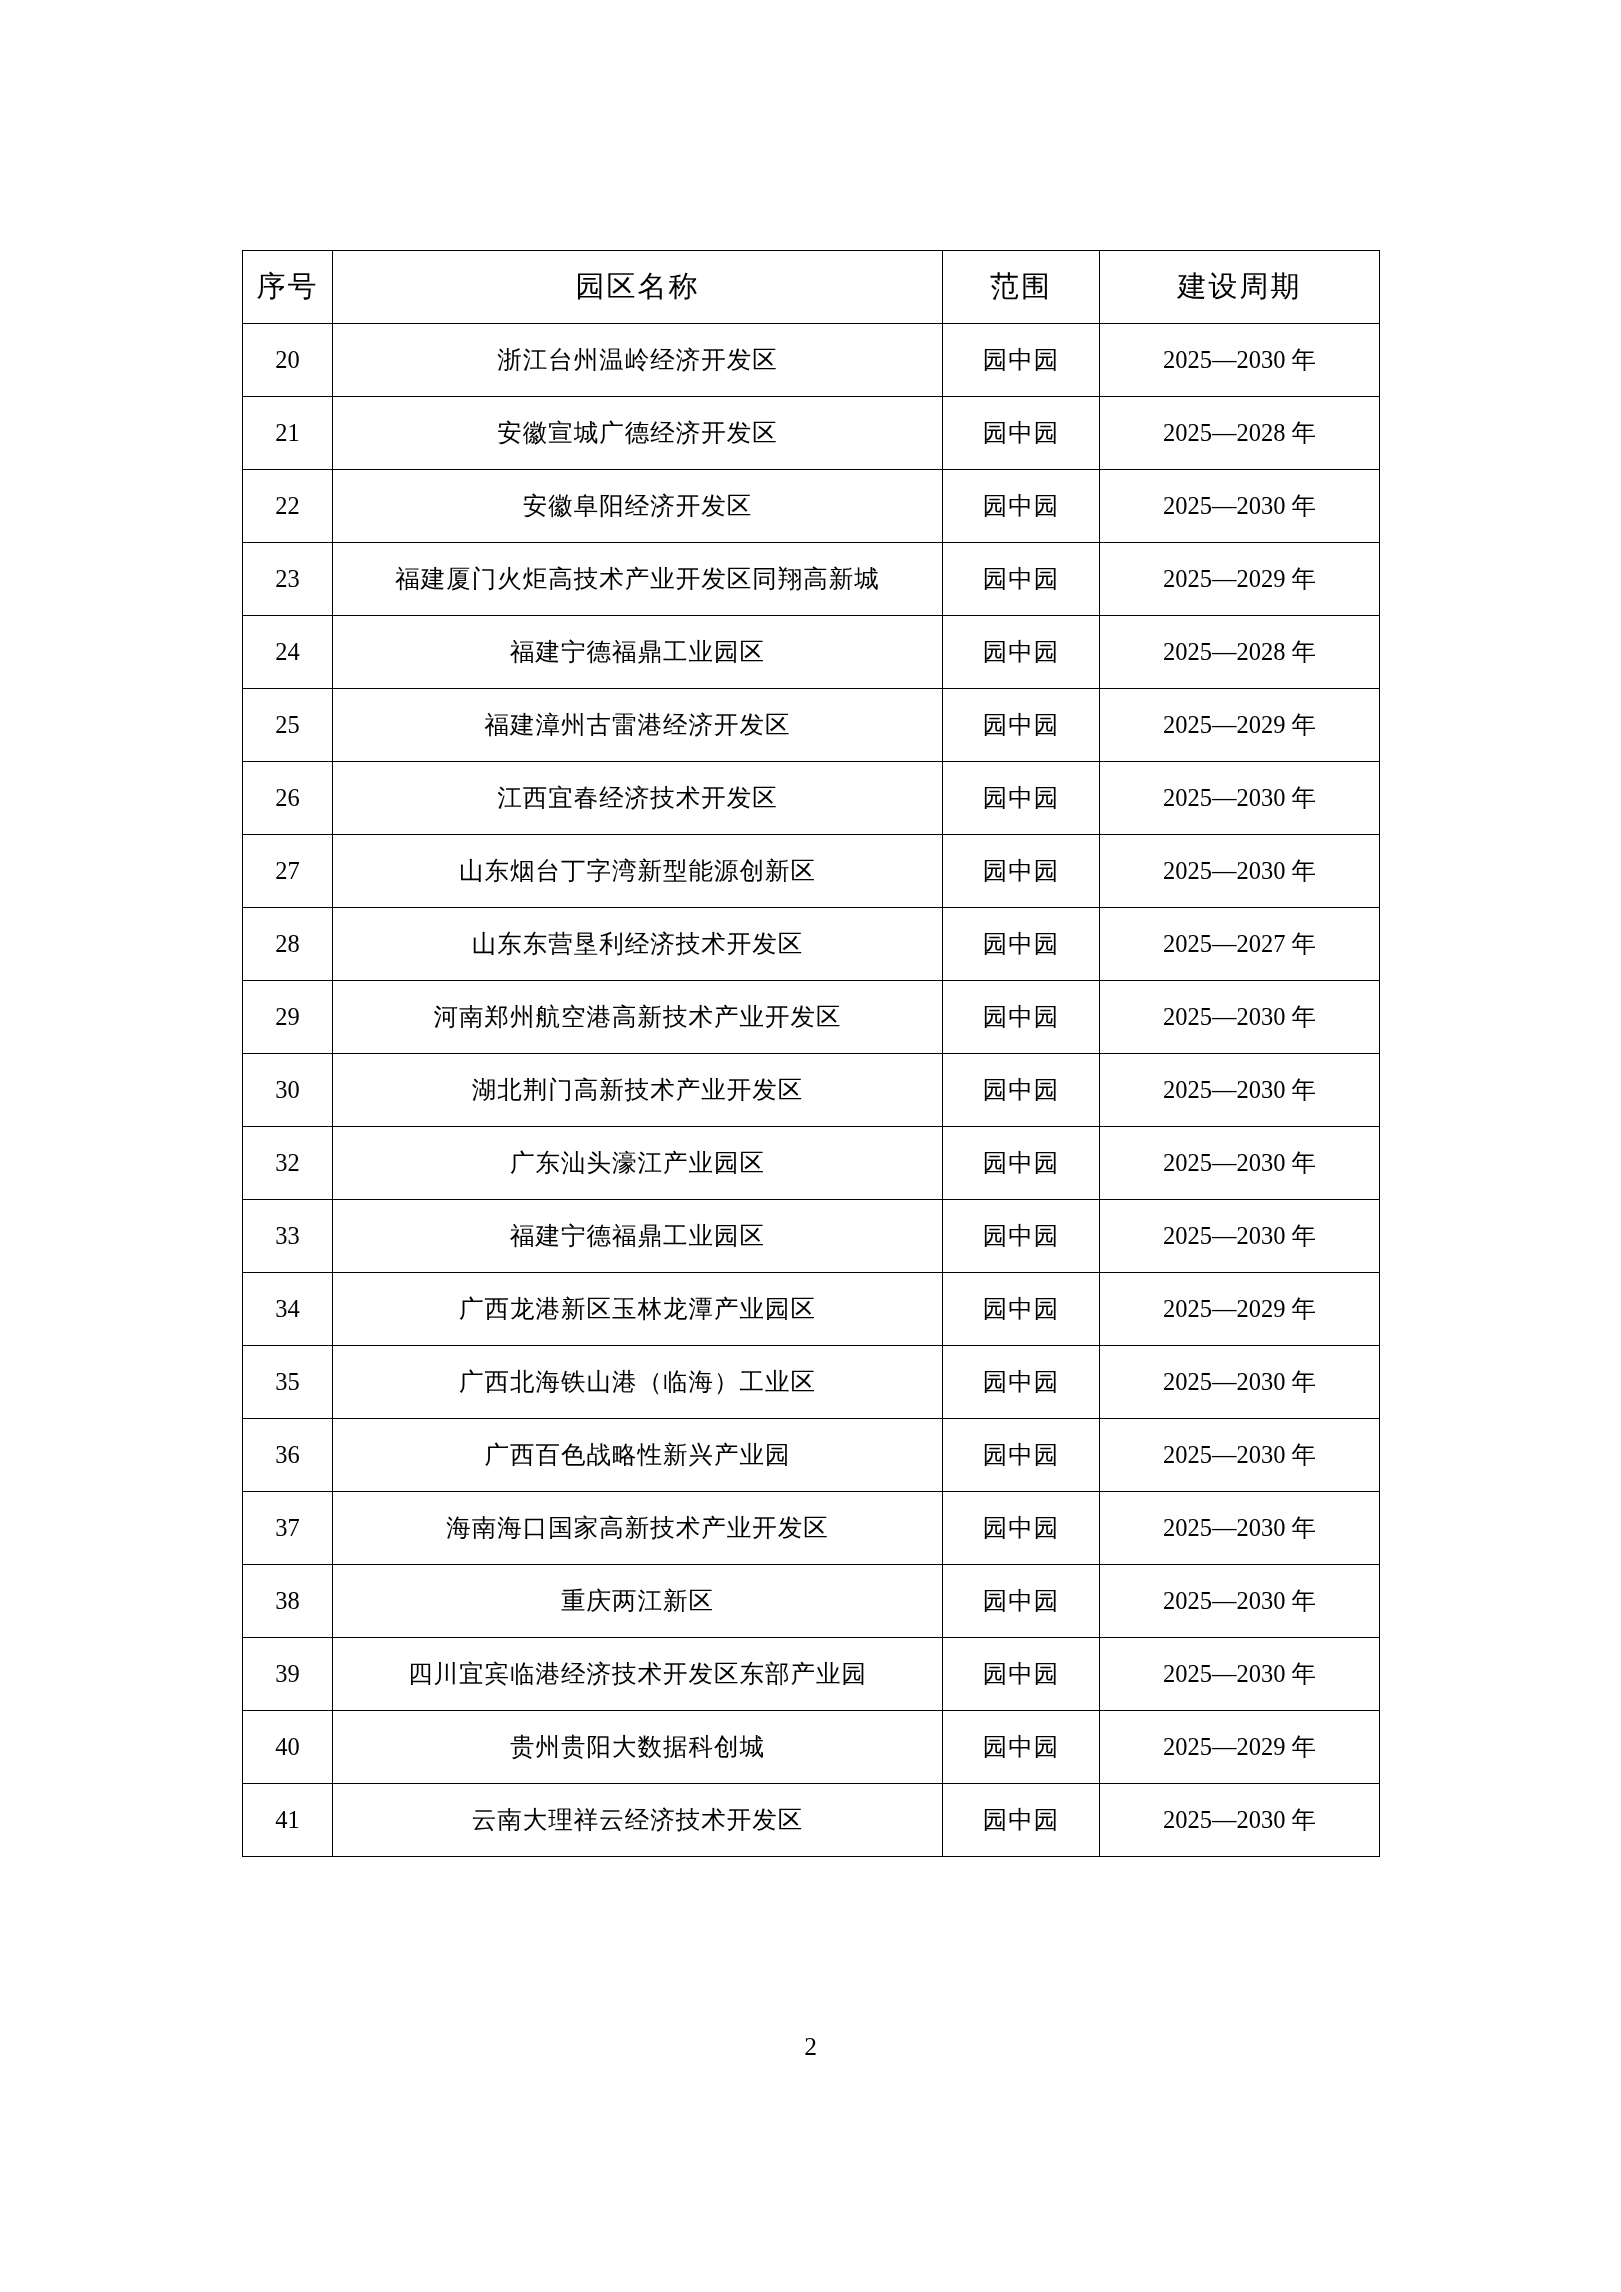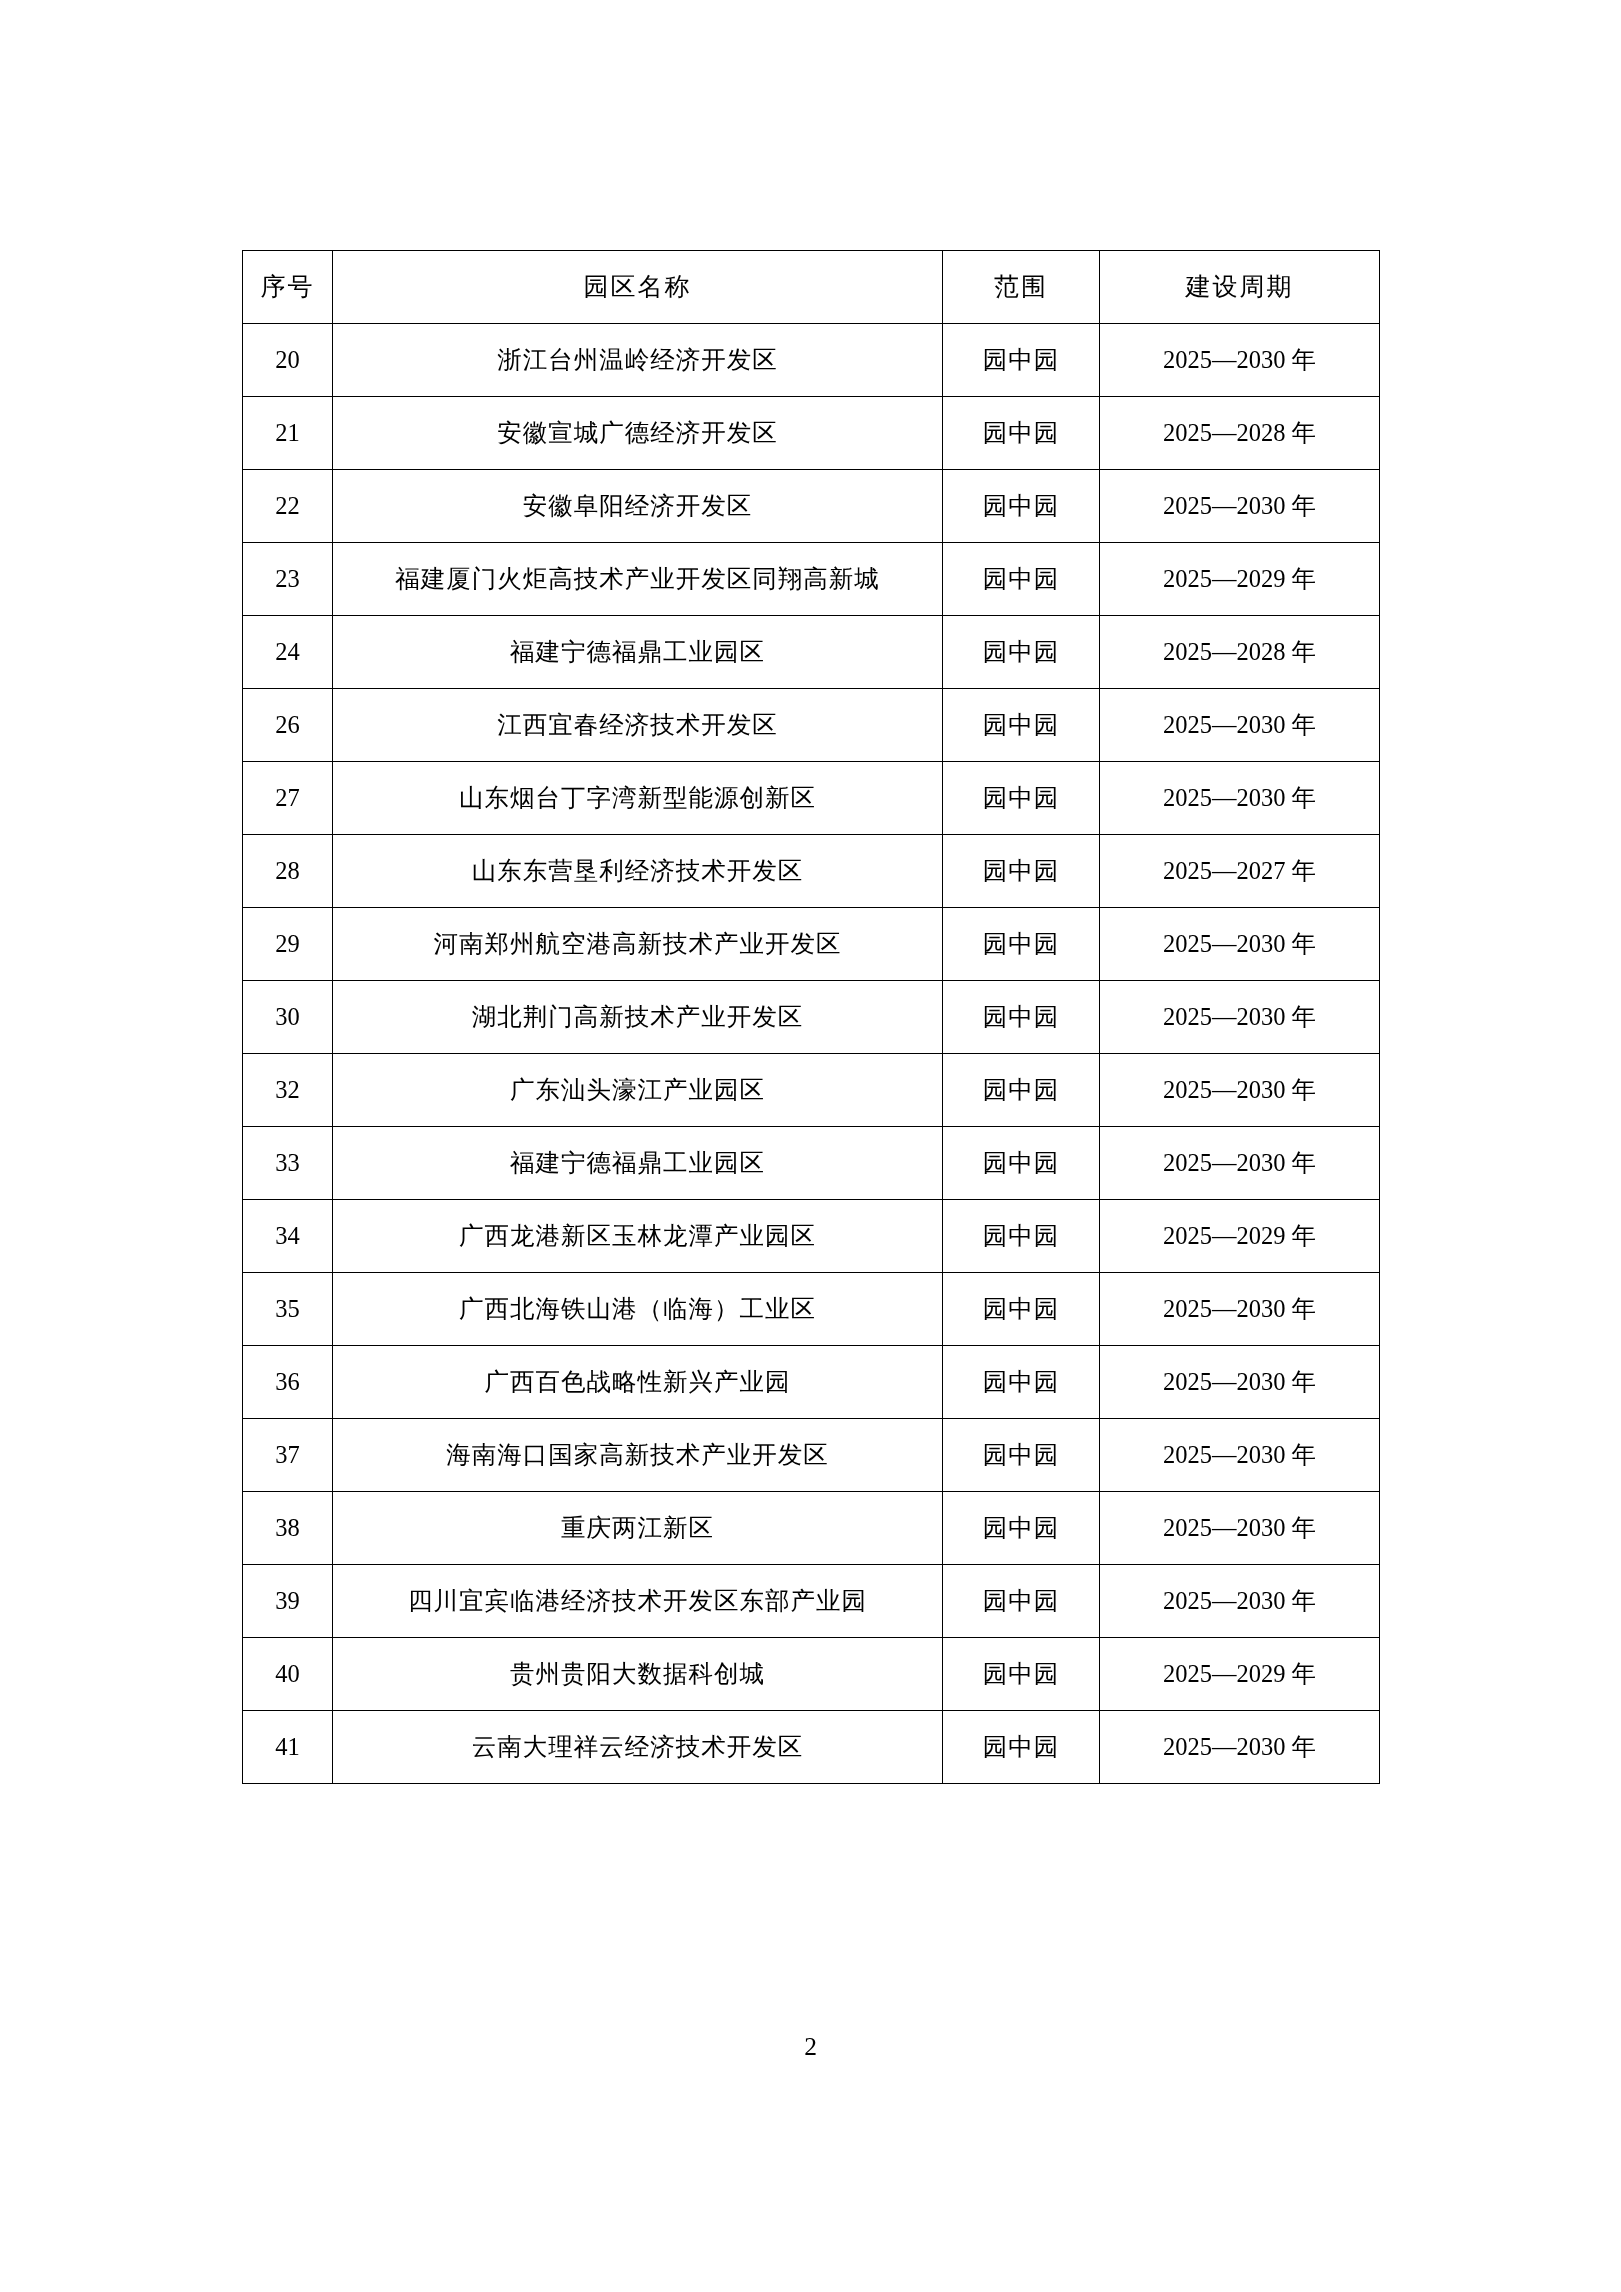--- a/index.html
+++ b/index.html
@@ -41,21 +41,21 @@
     height: 68px;
     padding: 2px 3.9px;
     font-family: "Liberation Serif", "DejaVu Serif", serif;
   }
   col.c-num { width: 90px; }
   col.c-name { width: 610px; }
   col.c-scope { width: 157px; }
   col.c-period { width: 280px; }
 
   table.doc-table thead td {
-    font-size: 25px;
+    font-size: 29px;
     letter-spacing: 2px;
   }
   .cell-name {
     letter-spacing: 1px;
   }
   .cell-scope {
     letter-spacing: 1px;
   }
   .cell-period {
     letter-spacing: 0px;
@@ -119,20 +119,26 @@
             <td class="cell-scope">园中园</td>
             <td class="cell-period">2025—2029 年</td>
           </tr>
           <tr>
             <td class="cell-num">24</td>
             <td class="cell-name">福建宁德福鼎工业园区</td>
             <td class="cell-scope">园中园</td>
             <td class="cell-period">2025—2028 年</td>
           </tr>
           <tr>
+            <td class="cell-num">25</td>
+            <td class="cell-name">福建漳州古雷港经济开发区</td>
+            <td class="cell-scope">园中园</td>
+            <td class="cell-period">2025—2029 年</td>
+          </tr>
+          <tr>
             <td class="cell-num">26</td>
             <td class="cell-name">江西宜春经济技术开发区</td>
             <td class="cell-scope">园中园</td>
             <td class="cell-period">2025—2030 年</td>
           </tr>
           <tr>
             <td class="cell-num">27</td>
             <td class="cell-name">山东烟台丁字湾新型能源创新区</td>
             <td class="cell-scope">园中园</td>
             <td class="cell-period">2025—2030 年</td>

